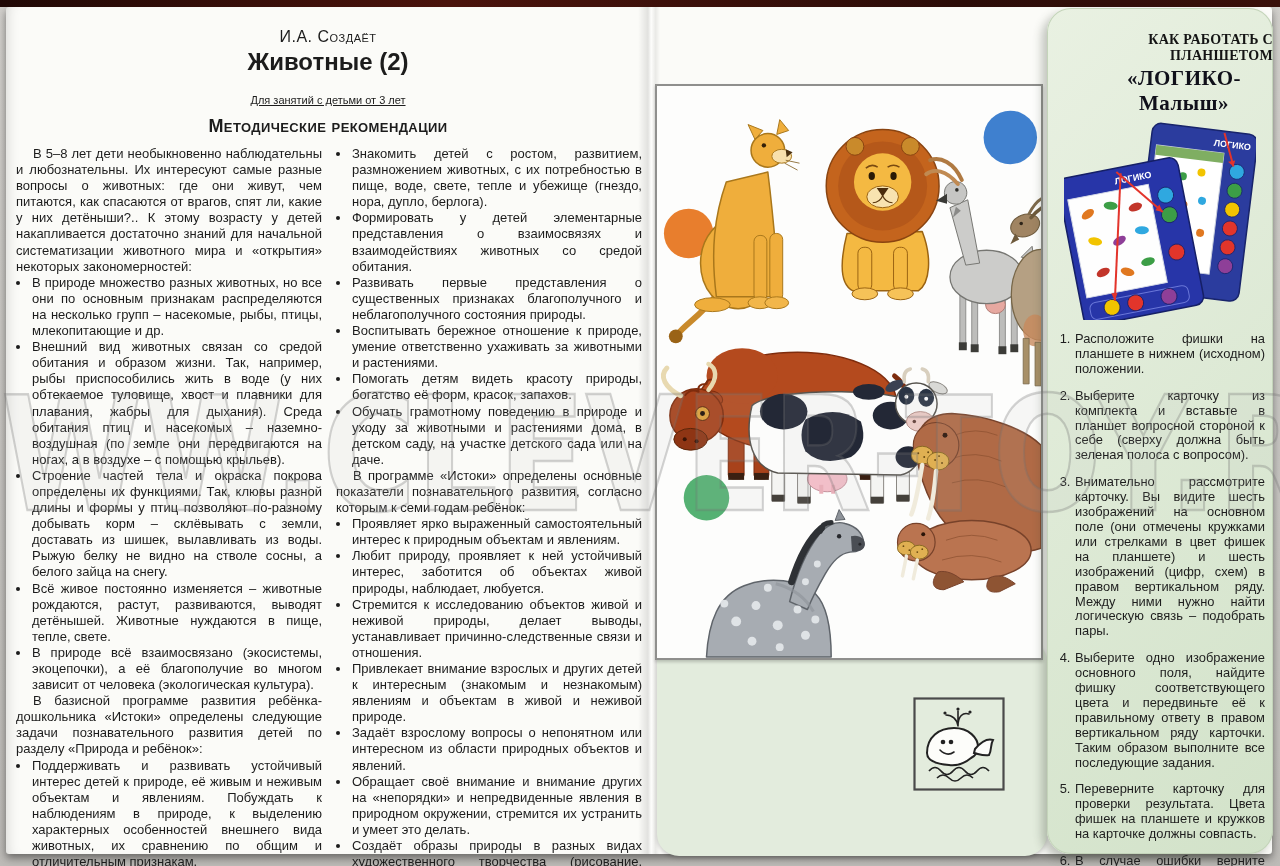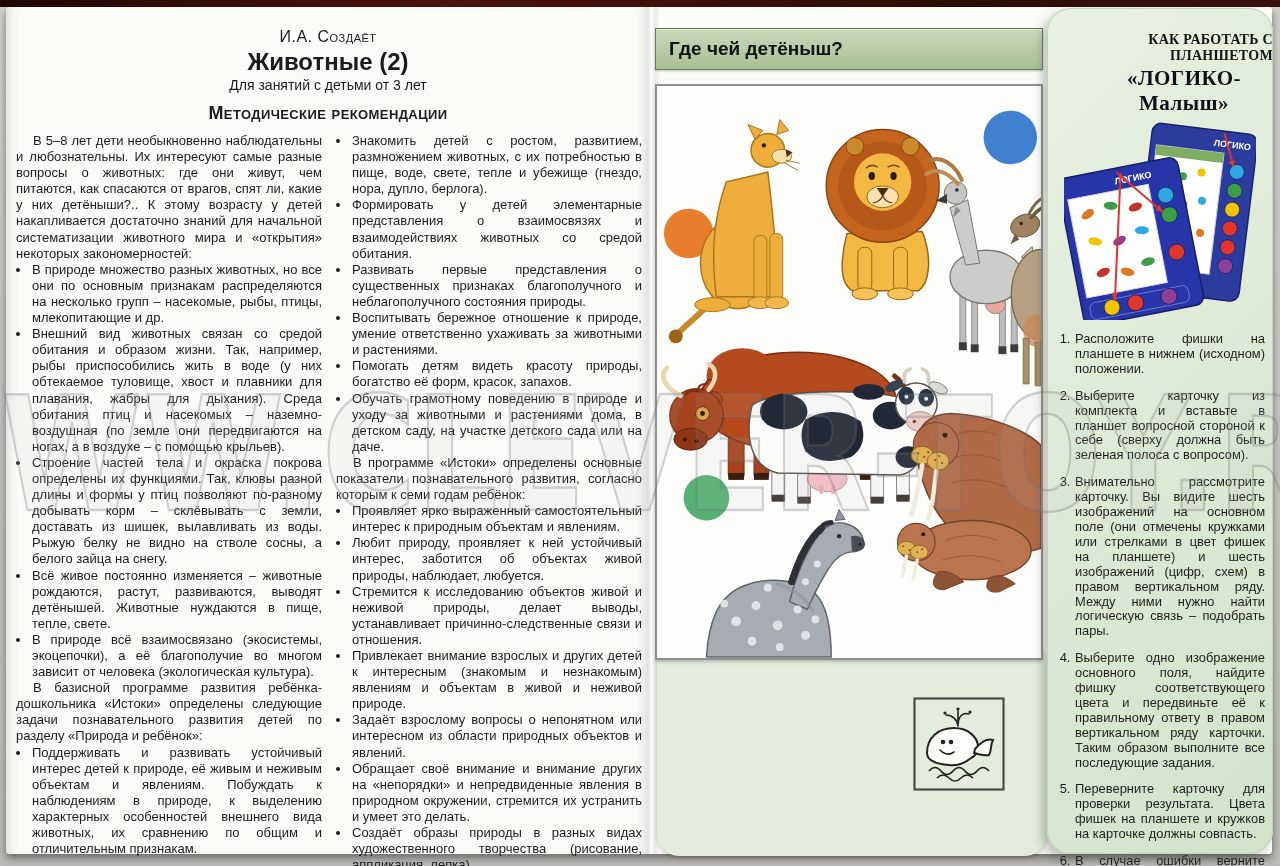--- a/index.html
+++ b/index.html
@@ -11,21 +11,21 @@
   .sheet{position:absolute;left:6px;top:7px;width:1266px;height:847px;background:#fbfbf8;
        border-radius:3px;box-shadow:0 4px 9px rgba(0,0,0,.45),inset 10px 0 14px -10px rgba(0,0,0,.18);}
   .fold{position:absolute;left:638px;top:7px;width:22px;height:847px;
        background:linear-gradient(90deg,rgba(0,0,0,0) 0%,rgba(0,0,0,.10) 45%,rgba(255,255,255,.5) 60%,rgba(0,0,0,.07) 80%,rgba(0,0,0,0) 100%);}
 
   
   .left-page{position:absolute;left:10px;top:8px;width:636px;height:842px;color:#1c1c1c;}
   .lp-header{text-align:center;}
   .author{margin-top:20px;font-variant:small-caps;font-size:16px;letter-spacing:.5px;}
   .lp-title{margin-top:2px;font-size:24px;font-weight:bold;}
-  .lp-subtitle{margin-top:1px;font-size:14px;}
+  .lp-subtitle{margin-top:18px;font-size:11px;text-decoration:underline;}
   .lp-heading{margin-top:10px;font-variant:small-caps;font-size:18px;font-weight:600;letter-spacing:.4px;}
   .cols{display:flex;gap:14px;margin-top:9px;padding:0 4px 0 6px;}
   .col{width:308px;font-size:13px;line-height:16.1px;text-align:justify;}
   .col p{margin:0;}
   .col p.indent{text-indent:17px;}
   .col ul{margin:0;padding-left:15px;}
   .col li{margin:0;padding-left:1px;}
 
   
   .question-bar{position:absolute;left:655px;top:28px;width:388px;height:42px;box-sizing:border-box;
@@ -120,23 +120,20 @@
           <circle cx="45" cy="12" r="1.6" fill="#222"></circle>
         <circle cx="30" cy="45" r="2.3" fill="#222"></circle>
           <circle cx="38" cy="45" r="2.3" fill="#222"></circle>
         <path d="M27,53 q7,7 14,2" fill="none" stroke="#222" stroke-width="1.6" stroke-linecap="round"></path>
         <path d="M16,74 q6,-7 12,0 q6,7 12,0 q6,-7 12,0 q6,7 12,0 q6,-7 12,0" fill="none" stroke="#222" stroke-width="1.7"></path>
         <path d="M24,81 q6,-6 12,0 q6,6 12,0 q6,-6 12,0" fill="none" stroke="#222" stroke-width="1.6"></path>
       </svg>
     </div>
   </div>
 
-  <div class="question-bar">
-    <span>Где чей детёныш?</span>
-  </div>
 
   <div class="animal-card">
     <svg viewBox="0 0 388 576" xmlns="http://www.w3.org/2000/svg">
 
       <circle cx="32" cy="148" r="25" fill="#E87E2D"></circle>
       <circle cx="357" cy="51" r="27" fill="#3F80CF"></circle>
       <circle cx="50" cy="415" r="23" fill="#55B173"></circle>
 
       <g stroke-linejoin="round">
         <path d="M62,208 C44,232 28,240 21,250" stroke="#C98A2B" stroke-width="6" fill="none" stroke-linecap="round"></path>

